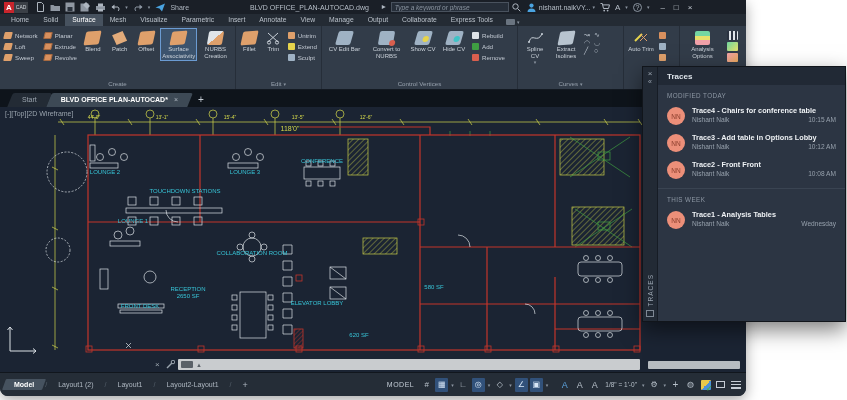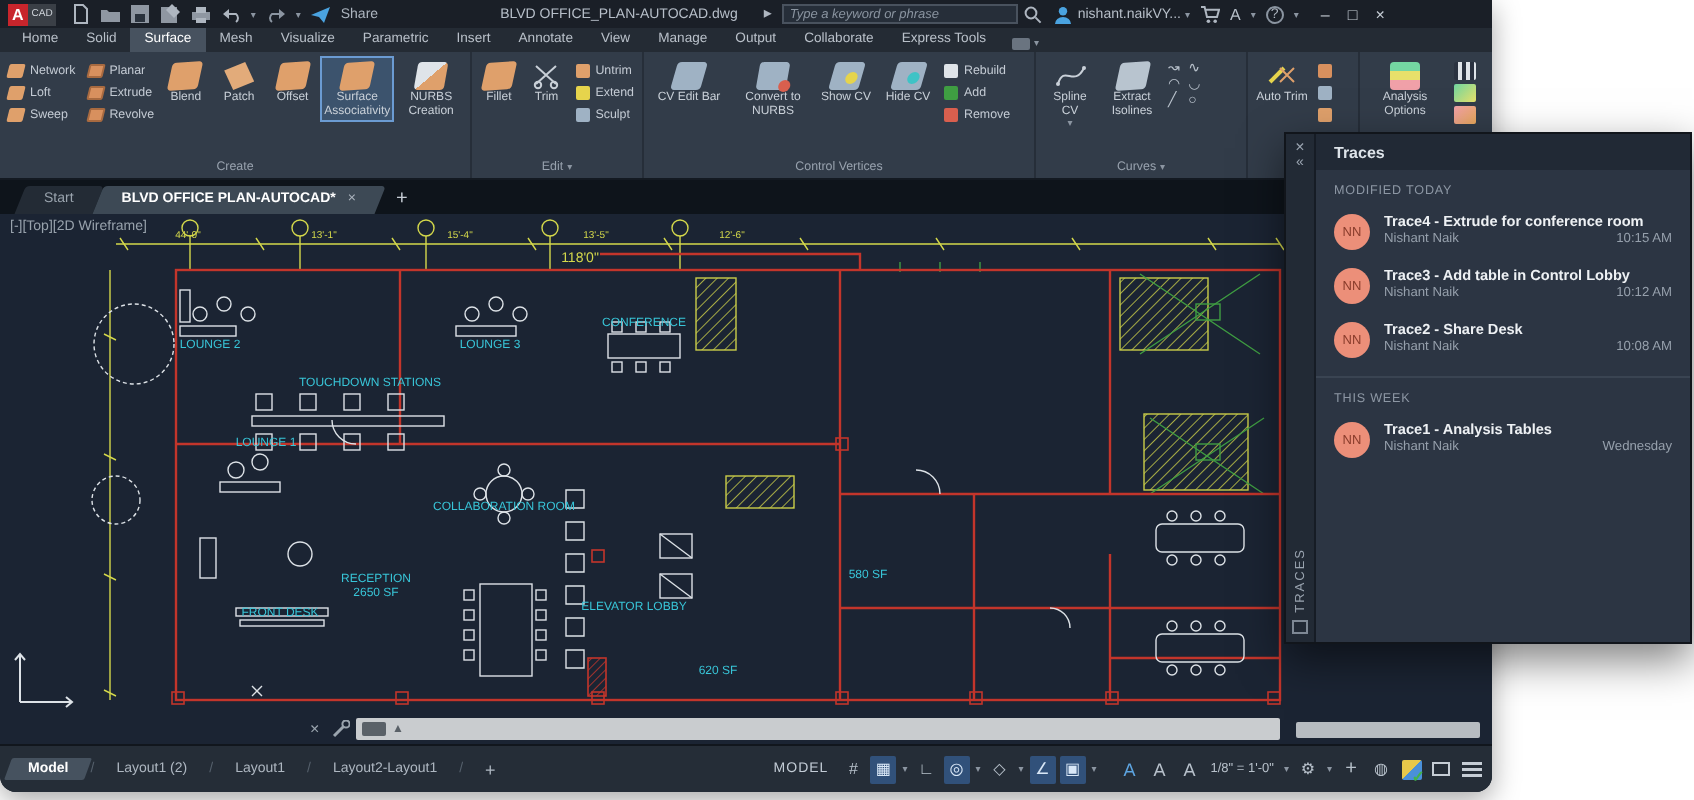--- a/index.html
+++ b/index.html
@@ -702,43 +702,43 @@
     <span class="pprop"></span>
   </div>
   <div class="pal-main">
     <div class="pal-header">Traces</div>
 
     <div class="pal-section">MODIFIED TODAY</div>
 
     <div class="trace-item">
       <span class="avatar">NN</span>
       <div class="trace-body">
-        <div class="trace-title">Trace4 - Extrude for conference room</div>
+        <div class="trace-title">Trace4 - Chairs for conference table</div>
         <div class="trace-meta">
           <span>Nishant Naik</span>
           <span>10:15 AM</span>
         </div>
       </div>
     </div>
 
     <div class="trace-item">
       <span class="avatar">NN</span>
       <div class="trace-body">
-        <div class="trace-title">Trace3 - Add table in Control Lobby</div>
+        <div class="trace-title">Trace3 - Add table in Options Lobby</div>
         <div class="trace-meta">
           <span>Nishant Naik</span>
           <span>10:12 AM</span>
         </div>
       </div>
     </div>
 
     <div class="trace-item">
       <span class="avatar">NN</span>
       <div class="trace-body">
-        <div class="trace-title">Trace2 - Share Desk</div>
+        <div class="trace-title">Trace2 - Front Front</div>
         <div class="trace-meta">
           <span>Nishant Naik</span>
           <span>10:08 AM</span>
         </div>
       </div>
     </div>
 
     <div class="pal-divider"></div>
     <div class="pal-section">THIS WEEK</div>
 

